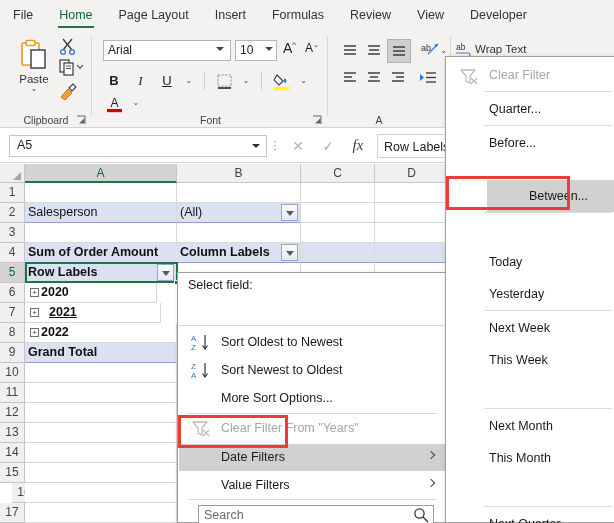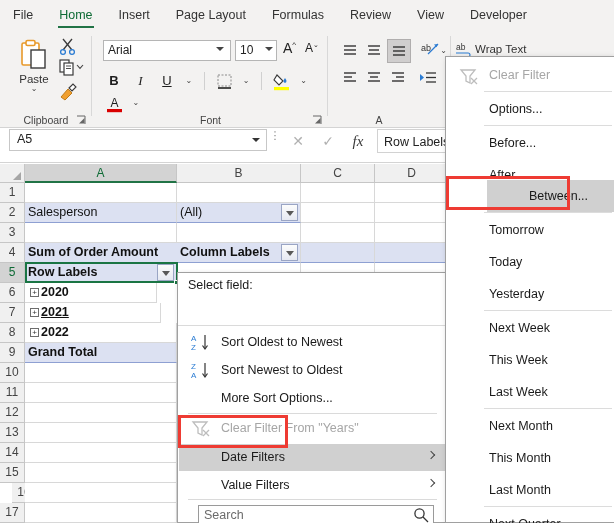--- a/index.html
+++ b/index.html
@@ -95,21 +95,21 @@
   .al-sel { background: #d0cece; border: 1px solid #b0aeae; }
 
   
   .grp-wrap { left: 450px; width: 164px; }
   .wrap-lbl { position: absolute; left: 8px; top: 13px; font-size: 11.5px; color: #333; white-space: nowrap; }
 
   
   .formula-bar {
     position: absolute; top: 129px; left: 0; width: 614px; height: 34px;
     background: #fff; border-bottom: 1px solid #d4d4d4;
-    display: flex; 
+    display: flex; align-items: center;
   }
   .namebox {
     margin-left: 9px; width: 258px; height: 22px;
     border: 1px solid #c7c7c7; background: #fff;
     font-size: 12.5px; color: #222; padding: 2px 18px 0 7px;
     position: relative;
   }
   .namebox .combo-arrow { top: 8px; right: 6px; border-top-color: #333; }
   .fb-dots { width: 16px; text-align: center; font-size: 11px; color: #888; letter-spacing: 0; }
   .fb-icons { display: flex; align-items: center; height: 24px; }
@@ -243,22 +243,22 @@
   .redbox {
     position: absolute; border: 3px solid #ee3b33; z-index: 60; pointer-events: none;
   }
 </style>
 </head>
 <body>
 
 <div class="ribbon-tabs">
   <div class="rtab">File</div>
   <div class="rtab active">Home</div>
+  <div class="rtab">Page Layout</div>
   <div class="rtab">Insert</div>
-  <div class="rtab">Page Layout</div>
   <div class="rtab">Formulas</div>
   <div class="rtab">Review</div>
   <div class="rtab">View</div>
   <div class="rtab">Developer</div>
 </div>
 
 <div class="ribbon">
 
   <div class="grp grp-clip">
     <div class="paste-btn">
@@ -513,21 +513,21 @@
   <div class="sel-handle" style="left:174px; top:116px;"></div>
 
   <div class="cell bold" style="left:25px; top:119px; width:132px; padding-left:16px;">2020</div>
   <div class="expand-ico" style="left:30px; top:124px;">+</div>
   <div class="cell" style="left:177px;top:119px; width:124px;"></div>
   <div class="cell" style="left:301px;top:119px; width:74px;"></div>
   <div class="cell" style="left:375px;top:119px; width:74px;"></div>
   <div class="cell" style="left:449px;top:119px; width:74px;"></div>
   <div class="cell" style="left:523px;top:119px; width:91px; border-right:none;"></div>
 
-  <div class="cell bold" style="left:25px; top:139px; width:136px; padding-left:16px;text-decoration:underline;">2021</div>
+  <div class="cell bold" style="left:25px; top:139px; width:136px; padding-left:24px;text-decoration:underline;">2021</div>
   <div class="expand-ico" style="left:30px; top:144px;">+</div>
   <div class="cell" style="left:177px;top:139px; width:124px;"></div>
   <div class="cell" style="left:301px;top:139px; width:74px;"></div>
   <div class="cell" style="left:375px;top:139px; width:74px;"></div>
   <div class="cell" style="left:449px;top:139px; width:74px;"></div>
   <div class="cell" style="left:523px;top:139px; width:91px; border-right:none;"></div>
 
   <div class="cell bold" style="left:25px; top:159px; width:152px; padding-left:16px;">2022</div>
   <div class="expand-ico" style="left:30px; top:164px;">+</div>
   <div class="cell" style="left:177px;top:159px; width:124px;"></div>
@@ -673,66 +673,54 @@
         <path d="M2 3 H16 L11 9 V16 L7 14 V9 Z" fill="none" stroke="#bdbdbd" stroke-width="1.3"></path>
         <line x1="12" y1="11" x2="18" y2="17" stroke="#bdbdbd" stroke-width="1.3"></line>
         <line x1="18" y1="11" x2="12" y2="17" stroke="#bdbdbd" stroke-width="1.3"></line>
       </svg>
     </span>
     <span>Clear Filter</span>
   </div>
   <div class="sm-div" style="top:34px;"></div>
 
   <div class="sm-item" style="top:36px;">
-    <span>Options...</span>
+    <span>Quarter...</span>
   </div>
   <div class="sm-div" style="top:68px;"></div>
 
   <div class="sm-item" style="top:70px;">
     <span>Before...</span>
   </div>
-  <div class="sm-item" style="top:102px;">
-    <span>After...</span>
-  </div>
   <div class="sm-item hl" style="top:123px;">
     <span>Between...</span>
   </div>
   <div class="sm-div" style="top:155px;"></div>
 
-  <div class="sm-item" style="top:157px;">
-    <span>Tomorrow</span>
-  </div>
   <div class="sm-item" style="top:189px;">
     <span>Today</span>
   </div>
   <div class="sm-item" style="top:221px;">
     <span>Yesterday</span>
   </div>
   <div class="sm-div" style="top:253px;"></div>
 
   <div class="sm-item" style="top:255px;">
     <span>Next Week</span>
   </div>
   <div class="sm-item" style="top:287px;">
     <span>This Week</span>
   </div>
-  <div class="sm-item" style="top:319px;">
-    <span>Last Week</span>
-  </div>
   <div class="sm-div" style="top:351px;"></div>
 
   <div class="sm-item" style="top:353px;">
     <span>Next Month</span>
   </div>
   <div class="sm-item" style="top:385px;">
     <span>This Month</span>
   </div>
-  <div class="sm-item" style="top:417px;">
-    <span>Last Month</span>
-  </div>
   <div class="sm-div" style="top:449px;"></div>
 
   <div class="sm-item" style="top:451px;">
     <span>Next Quarter</span>
   </div>
 
 </div>
 
 <div class="redbox" style="left:446px; top:176px; width:124px; height:34px;"></div>
 <div class="redbox" style="left:178px; top:415px; width:110px; height:33px;"></div>

